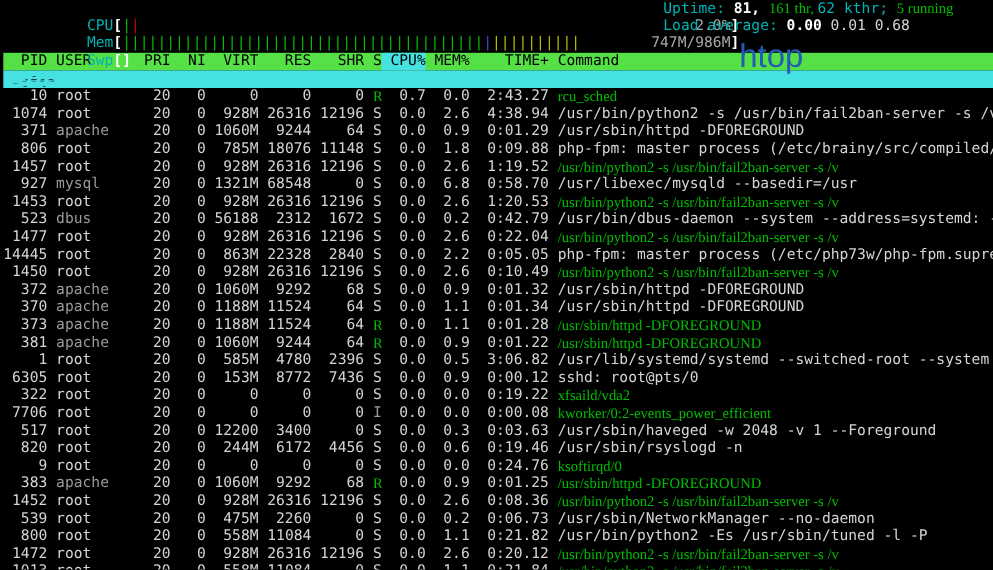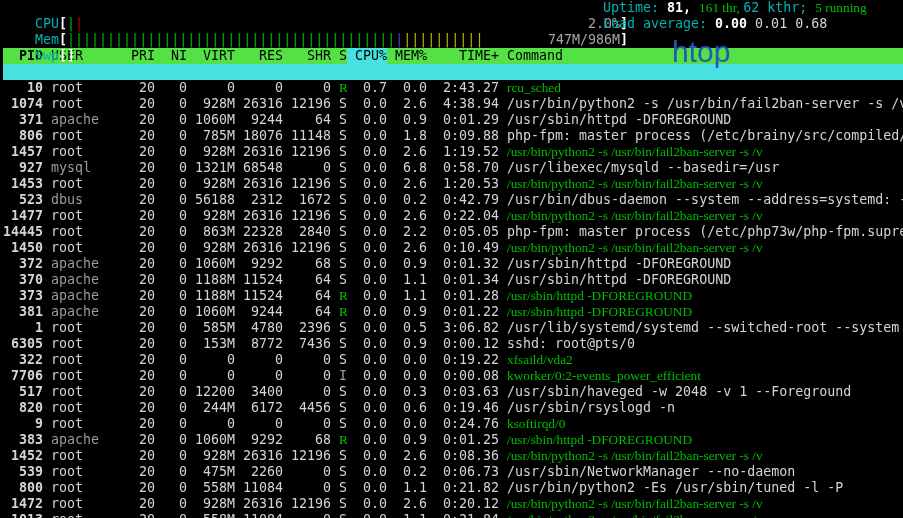--- a/index.html
+++ b/index.html
@@ -10,21 +10,21 @@
     box-sizing:border-box;
     padding-left:3px;
     overflow:hidden;
     font-family:"DejaVu Sans Mono",monospace;
     font-size:13.3px;
     line-height:16px;
     color:#d4d4d4;
     cursor:default;
   }
   .line{height:16px;position:relative;white-space:pre;}
-  .lbl{color:#00b2b2;}
+  .lbl{color:#00b2b2;margin-left:44px;}
   .ob,.cb{color:#ffffff;font-weight:bold;}
   .inner{display:inline-block;width:553px;height:16px;position:relative;white-space:pre;vertical-align:top;overflow:hidden;}
   .mval{position:absolute;right:0;top:0;color:#a6a6a6;}
   .rinfo{position:absolute;left:600px;top:0;white-space:pre;}
   .t-green{color:#00bb00;}
   .t-red{color:#c40000;}
   .t-blue{color:#4343d7;}
   .t-yellow{color:#b8b800;}
   .c{color:#00b2b2;}
   .w{color:#ffffff;font-weight:bold;}
@@ -32,21 +32,21 @@
   .n{color:#d4d4d4;}
   .dim{color:#9a9a9a;}
   .thead,.row{display:flex;height:16px;white-space:pre;}
   .thead{background:#55e146;color:#000;}
   .thead span{color:#000;}
   .sortcol{background:#46e2e2;}
   .row{color:#d4d4d4;}
   .sel{background:#46e2e2;flex-direction:column;}
   .sel span{color:#000 !important;}
   .thead span,.row span{display:block;box-sizing:border-box;padding-left:8px;overflow:hidden;white-space:pre;}
-  .col-pid{width:40px;padding-left:0 !important;text-align:right;font-weight:bold;}
+  .col-pid{width:40px;padding-left:0 !important;text-align:right;}
   .col-user{width:80px;text-align:left;}
   .col-pri,.col-ni{width:32px;text-align:right;}
   .col-virt,.col-res,.col-shr{width:48px;text-align:right;}
   .col-s{width:16px;text-align:right;}
   .col-cpu,.col-mem{width:40px;text-align:right;}
   .col-time{width:72px;text-align:right;}
   .col-cmd{flex:1;text-align:left;}
   .watermark{
     position:absolute;left:672px;top:44px;
     font-family:"Liberation Sans",sans-serif;

